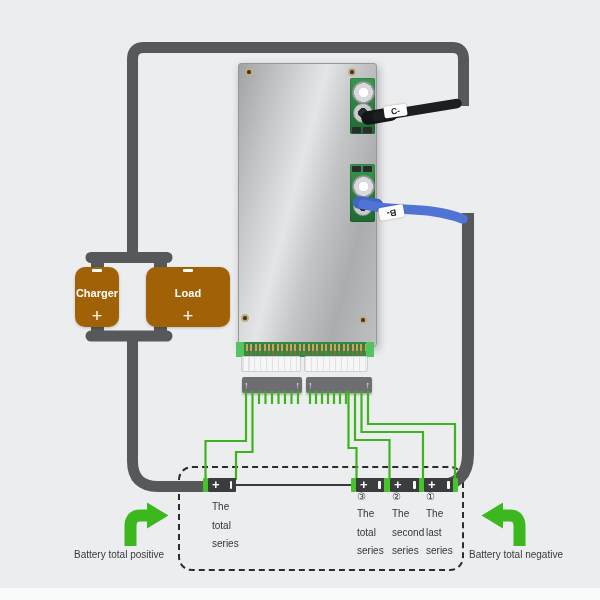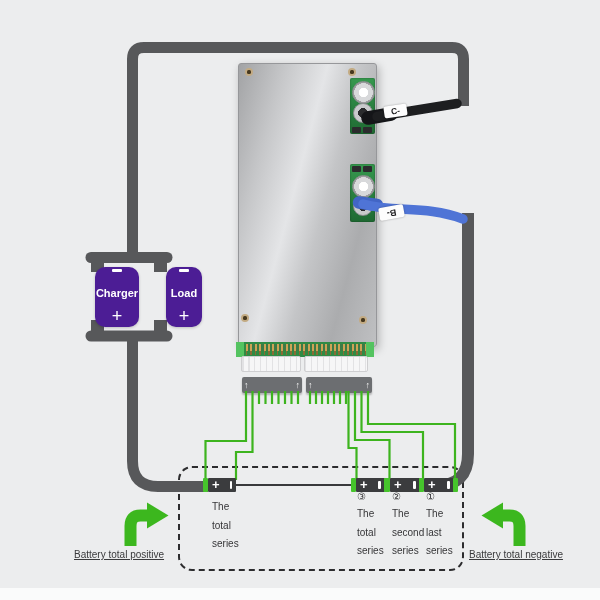--- a/index.html
+++ b/index.html
@@ -40,22 +40,22 @@
   .pin-row2{left:246px;top:351px;width:120px;height:4px;
             background:repeating-linear-gradient(90deg,#8a6a35 0 1.5px,#2f8b44 1.5px 4.4px);}
   .white-conn{top:356px;height:16px;background:#f3f3f4;border:1px solid #cfcfd1;border-radius:2px;
               box-sizing:border-box;
               background-image:repeating-linear-gradient(90deg,#e2e2e4 0 1.5px,#f6f6f7 1.5px 6px);}
   .plug{top:377px;height:16px;background:#6c6e71;border-radius:2px;
         box-shadow:0 2px 2px rgba(0,0,0,.25);}
   .plug .arr{position:absolute;top:2px;color:#f4f4f4;font-size:9px;line-height:12px;}
 
   
-  .pbox{top:267px;height:60px;background:#4c1d95;border-radius:10px;
-        box-shadow:0 1px 3px rgba(0,0,0,.2);margin-left:20px;}
+  .pbox{top:267px;height:60px;background:#a16207;border-radius:10px;
+        box-shadow:0 1px 3px rgba(0,0,0,.2);}
   .pbox .dash{position:absolute;top:2px;left:50%;margin-left:-5px;width:10px;height:3px;
               background:#fff;border-radius:1px;}
   .pbox .lbl{position:absolute;top:20px;left:0;width:100%;text-align:center;
              color:#fff;font-size:11px;font-weight:bold;}
   .pbox .plus{position:absolute;bottom:2px;left:0;width:100%;text-align:center;
               color:#fff;font-size:18px;font-weight:400;line-height:18px;}
 
   
   .cell{top:478px;height:14px;background:#3b3c3e;border-radius:1px;}
   .cell .cplus{position:absolute;left:4px;top:0;color:#fff;font-size:13px;
@@ -71,21 +71,21 @@
 
   
   .pill{background:#fdfdfd;border-radius:2px;color:#1d1d1f;font-weight:bold;
         text-align:center;box-shadow:0 0 2px rgba(0,0,0,.35);}
   .pill-c{left:384px;top:105px;width:23px;height:12px;font-size:8.5px;line-height:12px;
           transform:rotate(-8deg);}
   .pill-b{left:379px;top:206px;width:25px;height:13px;font-size:9px;line-height:13px;
           transform:rotate(170deg);}
 
   
-  .caption{color:#3a3a3c;font-size:10px;text-decoration:underline;}
+  .caption{color:#3a3a3c;font-size:10px;}
   .cap-pos{left:74px;top:549px;width:100px;}
   .cap-neg{left:469px;top:549px;width:110px;}
 
   
   svg{position:absolute;left:0;top:0;}
   .w-gray{stroke:var(--wire-gray,#57585a);fill:none;}
   .w-black{stroke:var(--cable-black,#1d1e20);fill:none;}
   .w-black2{stroke:#141518;fill:none;}
   .w-blue{stroke:var(--cable-blue,#4f74d6);fill:none;}
   .w-blue2{stroke:#4265c5;fill:none;}
@@ -177,21 +177,21 @@
   </svg>
 
   <div class="abs pill pill-c">C-</div>
   <div class="abs pill pill-b">B-</div>
 
   <div class="abs pbox" style="left:75px;width:44px;">
     <div class="dash"></div>
     <div class="lbl">Charger</div>
     <div class="plus">+</div>
   </div>
-  <div class="abs pbox" style="left:146px;width:36px;">
+  <div class="abs pbox" style="left:146px;width:36px;padding-left:48px;">
     <div class="dash"></div>
     <div class="lbl">Load</div>
     <div class="plus">+</div>
   </div>
 
   <div class="abs nub" style="left:202.5px;"></div>
   <div class="abs cell" style="left:208px;width:28px;">
     <span class="cplus">+</span>
     <span class="tick"></span>
   </div>

